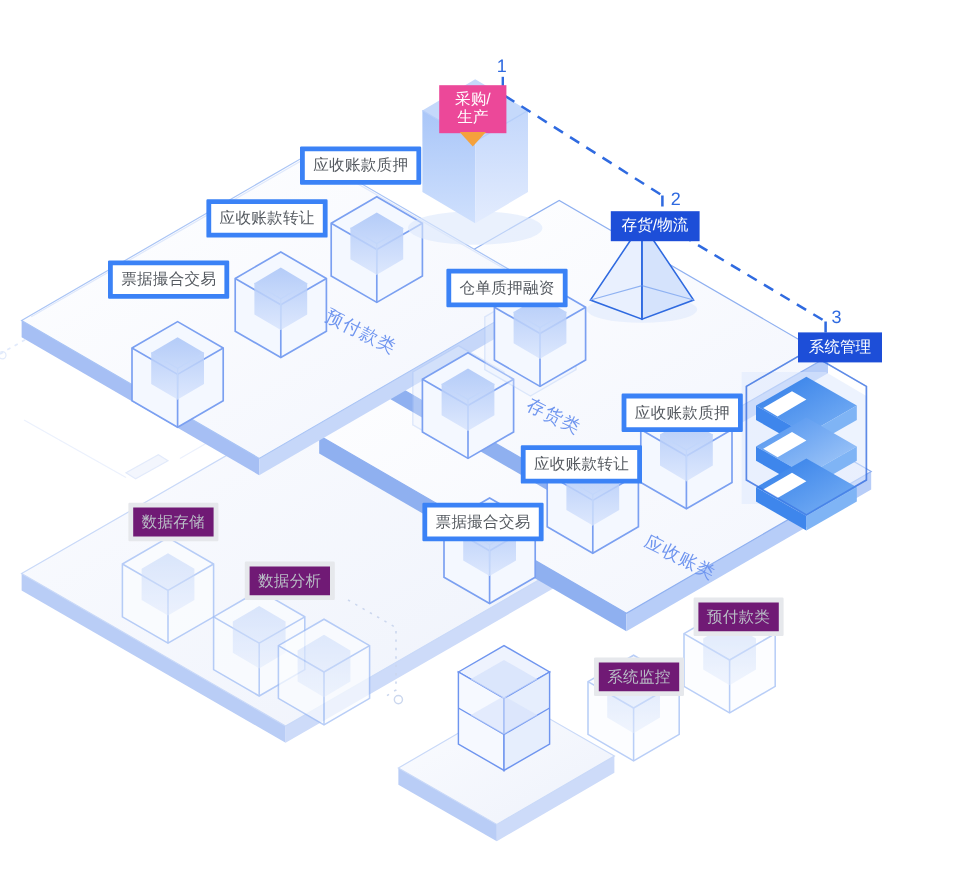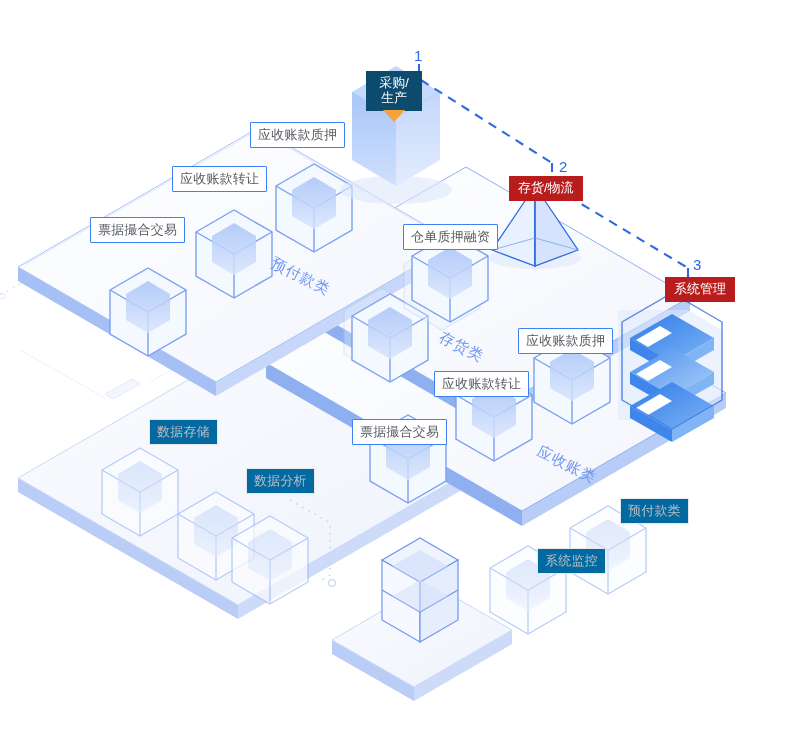--- a/index.html
+++ b/index.html
@@ -9,35 +9,34 @@
     font-family:"Liberation Sans","DejaVu Sans",sans-serif;
     position:relative;
   }
   #stage{position:absolute;inset:0;width:795px;height:745px;}
   #svgroot{position:absolute;left:0;top:0;width:795px;height:745px;}
 
   
   .lbl{
     position:absolute;
     background:#ffffff;
-    border:1px solid #3b82f6;
+    border:4px solid #3b82f6;
     color:#555a60;
     font-size:13px;
     line-height:1;
     padding:5px 7px 6px 7px;
     white-space:nowrap;
     border-radius:1px;
     box-sizing:border-box;
     letter-spacing:.2px;
   }
   .lbl.muted{
     color:#b9bec6;
     border-color:#e6e8ec;
-    background:#0369a1;
-    margin-left:42px;
+    background:#701a75;
   }
   
   .cat{
     position:absolute;
     color:#6f95ef;
     font-size:15px;
     white-space:nowrap;
     transform-origin:left center;
     transform:rotate(26.57deg);
     letter-spacing:1px;
@@ -47,29 +46,29 @@
   .pin{
     position:absolute;
     color:#ffffff;
     font-size:13px;
     line-height:1.15;
     text-align:center;
     white-space:nowrap;
     padding:5px 9px;
     box-sizing:border-box;
   }
-  .pin.orange{background:#0c4a6e;}
+  .pin.orange{background:#ec4899;}
   .pin.orange:after{
     content:"";position:absolute;left:50%;bottom:-11px;
     transform:translateX(-50%);
     border-left:11px solid transparent;
     border-right:11px solid transparent;
     border-top:12px solid #f5a13c;
   }
-  .pin.blue{background:#b91c1c;}
+  .pin.blue{background:#1d4ed8;}
   .num{
     position:absolute;
     color:#2f6ae0;
     font-size:15px;
     line-height:1;
   }
 </style>
 </head>
 <body>
 
@@ -364,21 +363,21 @@
   <div class="num" style="left:693px;top:257px;">3</div>
 
   <div class="cat" style="left:272px;top:253px;">预付款类</div>
   <div class="cat" style="left:440px;top:327px;">存货类</div>
   <div class="cat" style="left:538px;top:441px;">应收账类</div>
 
   <div class="lbl" style="left:90px;top:217px;">票据撮合交易</div>
   <div class="lbl" style="left:172px;top:166px;">应收账款转让</div>
   <div class="lbl" style="left:250px;top:122px;">应收账款质押</div>
 
-  <div class="lbl" style="left:403px;top:224px;">仓单质押融资</div>
+  <div class="lbl" style="left:372px;top:224px;">仓单质押融资</div>
 
   <div class="lbl" style="left:352px;top:419px;">票据撮合交易</div>
   <div class="lbl" style="left:434px;top:371px;">应收账款转让</div>
   <div class="lbl" style="left:518px;top:328px;">应收账款质押</div>
 
   <div class="lbl muted" style="left:107px;top:419px;">数据存储</div>
   <div class="lbl muted" style="left:204px;top:468px;">数据分析</div>
   <div class="lbl muted" style="left:495px;top:548px;font-family:Liberation Serif, serif;">系统监控</div>
   <div class="lbl muted" style="left:578px;top:498px;">预付款类</div>
 

